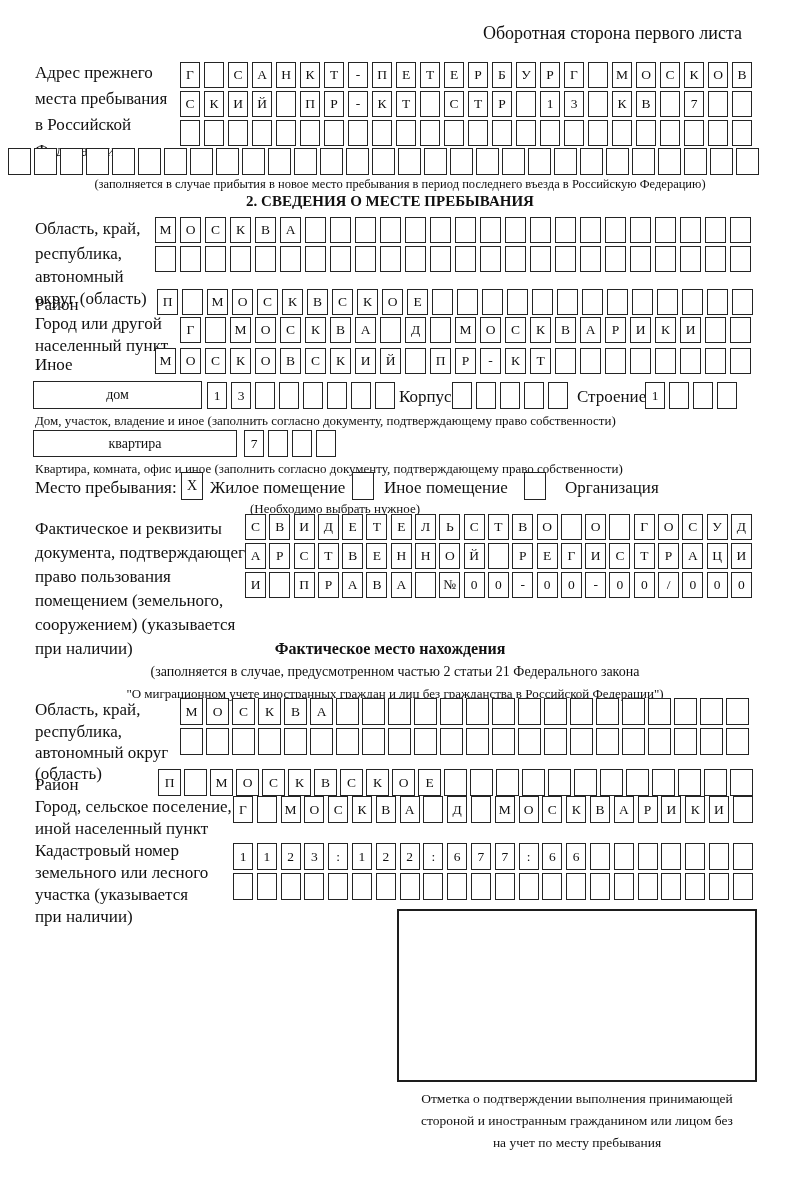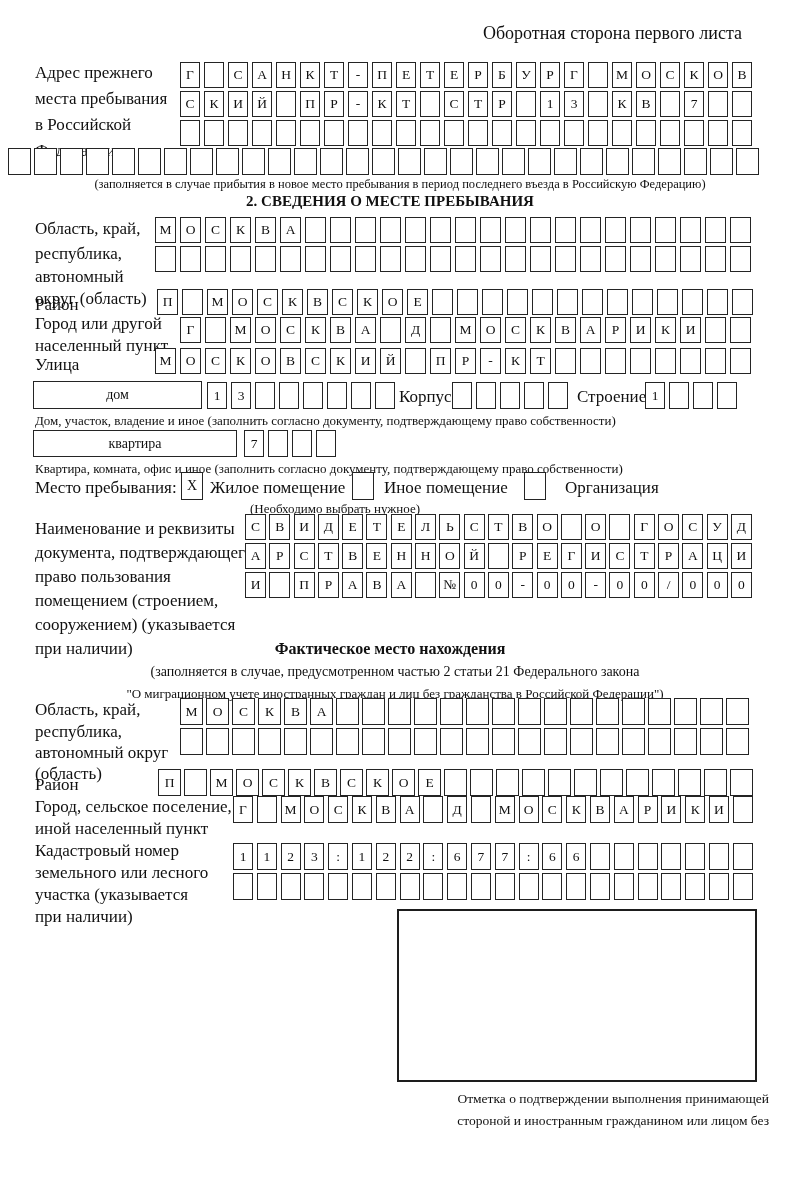--- a/index.html
+++ b/index.html
@@ -24,21 +24,21 @@
   .row-f{gap:4px}   .row-f .cell{width:20px;height:27px}
   .wbox{
     position:absolute;box-sizing:border-box;border:1.9px solid #242424;background:#fff;
     display:flex;align-items:center;justify-content:center;font-size:14px;
   }
   .chk{
     position:absolute;box-sizing:border-box;width:22px;height:28px;border:1.7px solid #242424;
     background:#fff;display:flex;align-items:center;justify-content:center;font-size:14px;
   }
   .stamp-box{position:absolute;box-sizing:border-box;border:2px solid #1d1d1d;background:#fff}
-  .caption{position:absolute;font-size:13.5px;text-align:right;line-height:22px}
+  .caption{position:absolute;font-size:13.5px;text-align:center;line-height:22px}
 </style>
 </head>
 <body>
 
 <div class="lbl" style="top:24px;right:58px;font-size:18px">Оборотная сторона первого листа</div>
 
 <div class="lbl" style="left:35px;top:64px">Адрес прежнего</div>
 <div class="lbl" style="left:35px;top:90px">места пребывания</div>
 <div class="lbl" style="left:35px;top:116px">в Российской</div>
 <div class="lbl" style="left:35px;top:142px">Федерации</div>
@@ -263,21 +263,21 @@
     <div class="cell">В</div>
     <div class="cell">А</div>
     <div class="cell">Р</div>
     <div class="cell">И</div>
     <div class="cell">К</div>
     <div class="cell">И</div>
     <div class="cell"></div>
     <div class="cell"></div>
   </div>
 
-<div class="lbl" style="left:35px;top:356px">Улица</div>
+<div class="lbl" style="left:35px;top:356px">Иное</div>
 <div class="cells row-b" style="left:155px;top:348px">
     <div class="cell">М</div>
     <div class="cell">О</div>
     <div class="cell">С</div>
     <div class="cell">К</div>
     <div class="cell">О</div>
     <div class="cell">В</div>
     <div class="cell">С</div>
     <div class="cell">К</div>
     <div class="cell">И</div>
@@ -337,24 +337,24 @@
 
 <div class="lbl" style="left:35px;top:479px">Место пребывания:</div>
 <div class="chk" style="left:181px;top:472px">X</div>
 <div class="lbl" style="left:210px;top:479px">Жилое помещение</div>
 <div class="chk" style="left:352px;top:472px"></div>
 <div class="lbl" style="left:384px;top:479px">Иное помещение</div>
 <div class="chk" style="left:524px;top:472px"></div>
 <div class="lbl" style="left:565px;top:479px">Организация</div>
 <div class="note" style="left:180px;width:310px;top:501px;font-size:13px">(Необходимо выбрать нужное)</div>
 
-<div class="lbl" style="left:35px;top:520px">Наименование и реквизиты</div>
+<div class="lbl" style="left:35px;top:520px">Фактическое и реквизиты</div>
 <div class="lbl" style="left:35px;top:544px">документа, подтверждающего</div>
 <div class="lbl" style="left:35px;top:568px">право пользования</div>
-<div class="lbl" style="left:35px;top:592px">помещением (строением,</div>
+<div class="lbl" style="left:35px;top:592px">помещением (земельного,</div>
 <div class="lbl" style="left:35px;top:616px">сооружением) (указывается</div>
 <div class="lbl" style="left:35px;top:640px">при наличии)</div>
 <div class="cells row-c" style="left:245px;top:514px">
     <div class="cell">С</div>
     <div class="cell">В</div>
     <div class="cell">И</div>
     <div class="cell">Д</div>
     <div class="cell">Е</div>
     <div class="cell">Т</div>
     <div class="cell">Е</div>
@@ -581,13 +581,14 @@
     <div class="cell"></div>
     <div class="cell"></div>
     <div class="cell"></div>
     <div class="cell"></div>
   </div>
 
 <div class="stamp-box" style="left:397px;top:909px;width:360px;height:173px"></div>
 <div class="caption" style="left:385px;top:1088px;width:384px">
   <div>Отметка о подтверждении выполнения принимающей</div>
   <div>стороной и иностранным гражданином или лицом без</div>
+  <div>на учет по месту пребывания</div>
 </div>
 
 </body></html>

